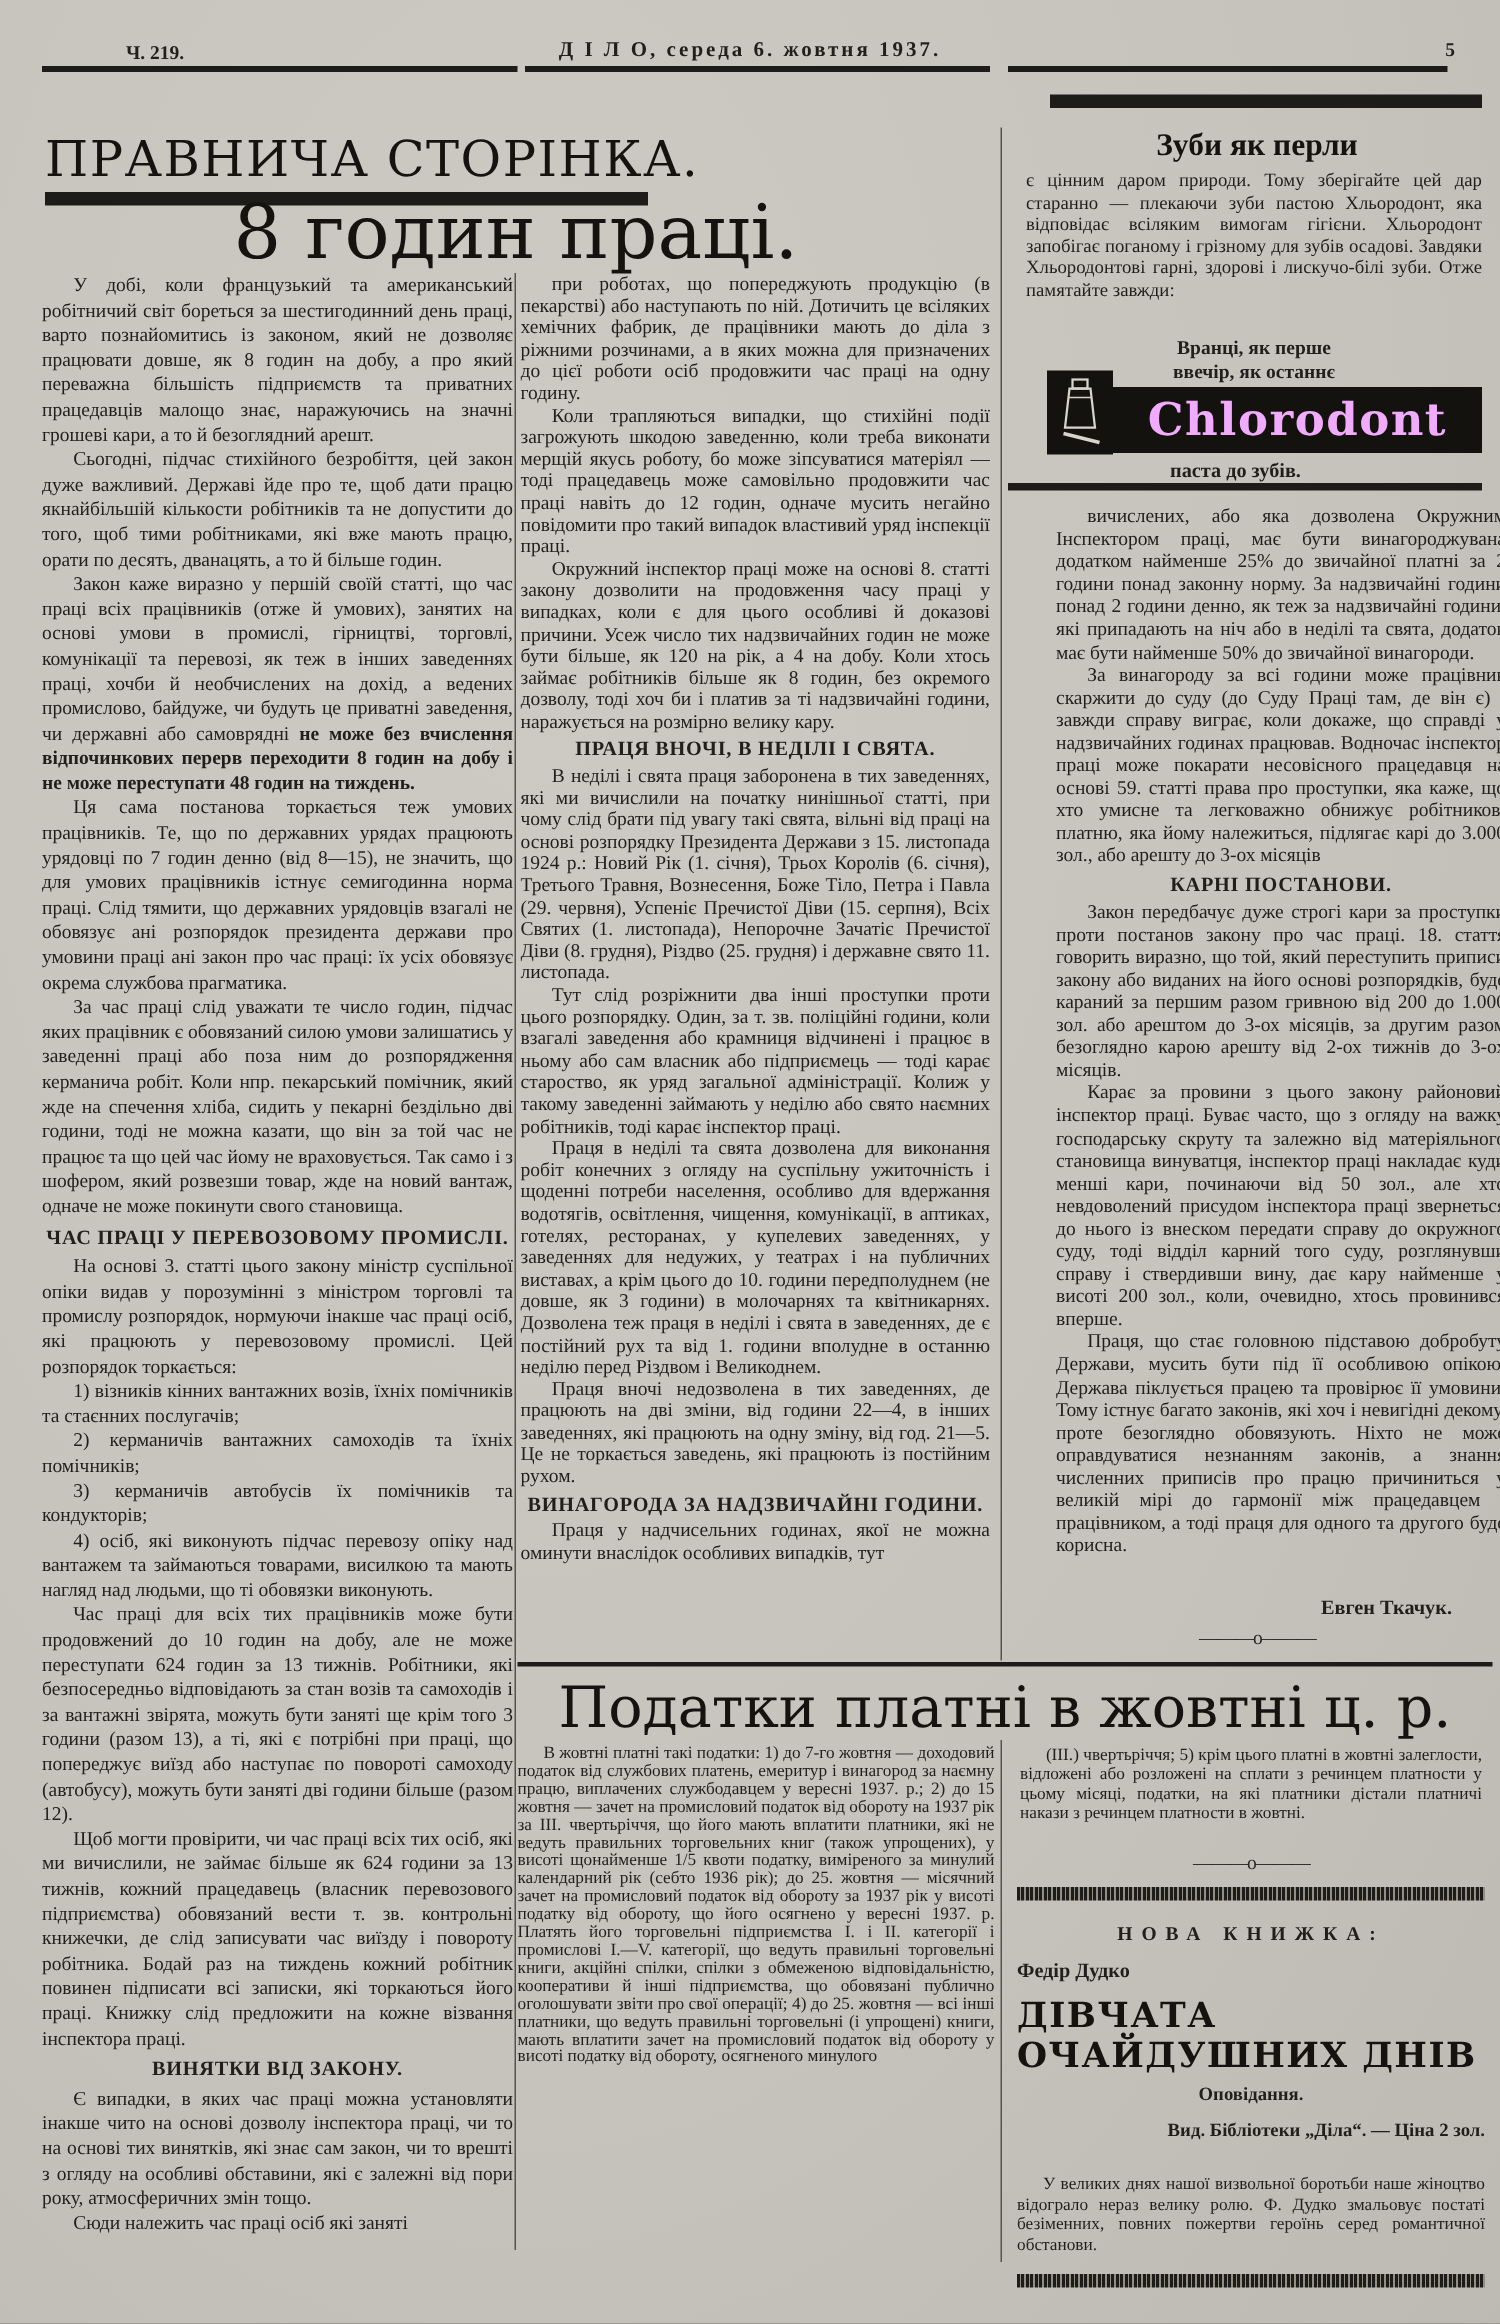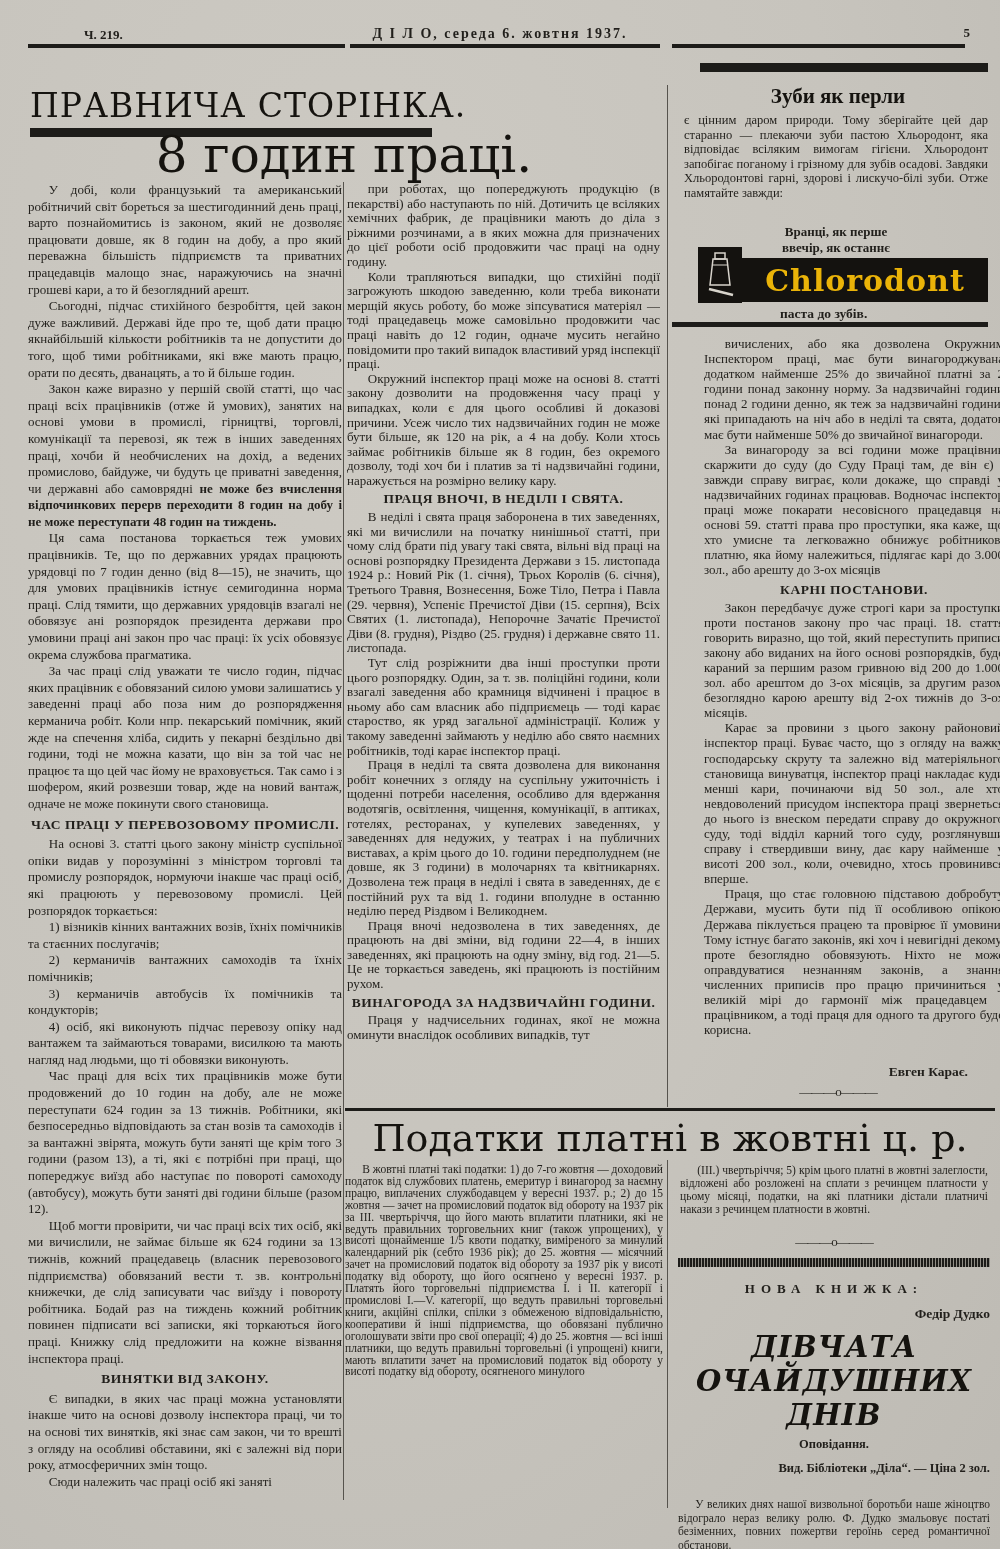--- a/index.html
+++ b/index.html
@@ -30,37 +30,37 @@
   .sec-head{text-align:center;font-weight:700;text-indent:0 !important;margin:4px 0 3px 0 !important;font-size:13.5px;letter-spacing:.5px;}
   .vrule{width:1px;background:#56534d;}
   .signature{left:688px;top:1064px;width:280px;text-align:right;font-weight:700;font-size:13.5px;}
   .odivider{width:300px;text-align:center;font-size:13px;letter-spacing:-1px;color:#2a2823;}
   
   .ad-topbar{left:700px;top:63px;width:288px;height:9px;}
   .ad-title{left:688px;top:84px;width:300px;text-align:center;font-weight:700;font-size:21px;}
   .ad-body{left:684px;top:113px;width:304px;font-size:12.5px;line-height:14.5px;text-align:justify;}
   .ad-slogan{left:684px;width:304px;text-align:center;font-weight:700;font-size:13px;}
   .brand-box{left:698px;top:258px;width:290px;height:44px;background:#14120f;display:flex;align-items:center;}
-  .brand-text{flex:1;text-align:center;color:#eab308;font-family:"DejaVu Serif",serif;font-weight:700;font-size:30px;letter-spacing:1px;}
+  .brand-text{flex:1;text-align:center;color:#f0abfc;font-family:"DejaVu Serif",serif;font-weight:700;font-size:30px;letter-spacing:1px;}
   .tube-wrap{width:44px;height:56px;margin-top:-10px;background:#14120f;display:flex;align-items:center;justify-content:center;}
   .brand-sub{left:780px;top:306px;font-weight:700;font-size:13.5px;}
   .ad-bottomrule{left:672px;top:322px;width:316px;height:5px;}
   
   .taxes-rule{left:345px;top:1108px;width:650px;height:3px;}
   .taxes-title{left:345px;top:1116px;width:650px;text-align:center;font-size:38px;font-family:"DejaVu Serif",serif;}
   .tax-col{position:absolute;text-align:justify;overflow:hidden;font-size:11.5px;line-height:11.9px;}
   .tax-col p{margin:0;text-indent:1.5em;}
   .tax-col1{left:345px;top:1164px;width:318px;height:342px;}
   .tax-col2{left:680px;top:1164px;width:308px;height:62px;line-height:13px;}
   
   .book-ad{left:678px;top:1258px;width:312px;}
   .hatch{height:9px;background:repeating-linear-gradient(90deg,#1d1c19 0 2px,#918e86 2px 3px);}
   .book-label{margin-top:14px;text-align:center;font-weight:700;font-size:13px;letter-spacing:6px;}
-  .book-author{margin-top:9px;text-align:right;font-weight:700;font-size:13.5px;}
-  .book-title{margin-top:8px;text-align:center;font-weight:700;font-size:29px;font-family:"DejaVu Serif",serif;letter-spacing:1px;font-style:italic;}
+  .book-author{margin-top:9px;text-align:left;font-weight:700;font-size:13.5px;}
+  .book-title{margin-top:8px;text-align:left;font-weight:700;font-size:23px;font-family:"DejaVu Serif",serif;letter-spacing:1px;}
   .book-genre{margin-top:5px;text-align:center;font-weight:700;font-size:12.5px;}
   .book-publisher{margin-top:9px;text-align:right;font-weight:700;font-size:12.5px;}
   .book-review{margin-top:22px;text-align:justify;font-size:11.5px;line-height:13.5px;}
   .book-review p{margin:0;text-indent:1.5em;}
   .book-hatch-bottom{margin-top:12px;}
 </style>
 </head>
 <body>
 
 <div id="page">
@@ -132,21 +132,21 @@
   <div class="abs rule ad-bottomrule"></div>
 
   <div class="col col-c">
     <p>вичислених, або яка дозволена Окружним Інспектором праці, має бути винагороджувана додатком найменше 25% до звичайної платні за 2 години понад законну норму. За надзвичайні години понад 2 години денно, як теж за надзвичайні години, які припадають на ніч або в неділі та свята, додаток має бути найменше 50% до звичайної винагороди.</p>
     <p>За винагороду за всі години може працівник скаржити до суду (до Суду Праці там, де він є) і завжди справу виграє, коли докаже, що справді у надзвичайних годинах працював. Водночас інспектор праці може покарати несовісного працедавця на основі 59. статті права про проступки, яка каже, що хто умисне та легковажно обнижує робітникові платню, яка йому належиться, підлягає карі до 3.000 зол., або арешту до 3-ох місяців</p>
     <div class="sec-head">КАРНІ ПОСТАНОВИ.</div>
     <p>Закон передбачує дуже строгі кари за проступки проти постанов закону про час праці. 18. стаття говорить виразно, що той, який переступить приписи закону або виданих на його основі розпорядків, буде караний за першим разом гривною від 200 до 1.000 зол. або арештом до 3-ох місяців, за другим разом безоглядно карою арешту від 2-ох тижнів до 3-ох місяців.</p>
     <p>Карає за провини з цього закону районовий інспектор праці. Буває часто, що з огляду на важку господарську скруту та залежно від матеріяльного становища винуватця, інспектор праці накладає куди менші кари, починаючи від 50 зол., але хто невдоволений присудом інспектора праці звернеться до нього із внеском передати справу до окружного суду, тоді відділ карний того суду, розглянувши справу і ствердивши вину, дає кару найменше у висоті 200 зол., коли, очевидно, хтось провинився вперше.</p>
     <p>Праця, що стає головною підставою добробуту Держави, мусить бути під її особливою опікою. Держава піклується працею та провірює її умовини. Тому істнує багато законів, які хоч і невигідні декому, проте безоглядно обовязують. Ніхто не може оправдуватися незнанням законів, а знання численних приписів про працю причиниться у великій мірі до гармонії між працедавцем і працівником, а тоді праця для одного та другого буде корисна.</p>
   </div>
-  <div class="abs signature">Евген Карає.</div>
+  <div class="abs signature">Евген Ткачук.</div>
   <div class="abs odivider" style="left:688px;top:1084px;">———о———</div>
 
   <div class="abs rule taxes-rule"></div>
   <div class="abs taxes-title ink">Податки платні в жовтні ц. р.</div>
   <div class="tax-col tax-col1">
     <p>В жовтні платні такі податки: 1) до 7-го жовтня — доходовий податок від службових платень, емеритур і винагород за наємну працю, виплачених службодавцем у вересні 1937. р.; 2) до 15 жовтня — зачет на промисловий податок від обороту на 1937 рік за III. чвертьріччя, що його мають вплатити платники, які не ведуть правильних торговельних книг (також упрощених), у висоті щонайменше 1/5 квоти податку, виміреного за минулий календарний рік (себто 1936 рік); до 25. жовтня — місячний зачет на промисловий податок від обороту за 1937 рік у висоті податку від обороту, що його осягнено у вересні 1937. р. Платять його торговельні підприємства I. і II. категорії і промислові I.—V. категорії, що ведуть правильні торговельні книги, акційні спілки, спілки з обмеженою відповідальністю, кооперативи й інші підприємства, що обовязані публично оголошувати звіти про свої операції; 4) до 25. жовтня — всі інші платники, що ведуть правильні торговельні (і упрощені) книги, мають вплатити зачет на промисловий податок від обороту у висоті податку від обороту, осягненого минулого</p>
   </div>
   <div class="tax-col tax-col2">
     <p>(III.) чвертьріччя; 5) крім цього платні в жовтні залеглости, відложені або розложені на сплати з речинцем платности у цьому місяці, податки, на які платники дістали платничі накази з речинцем платности в жовтні.</p>
   </div>

